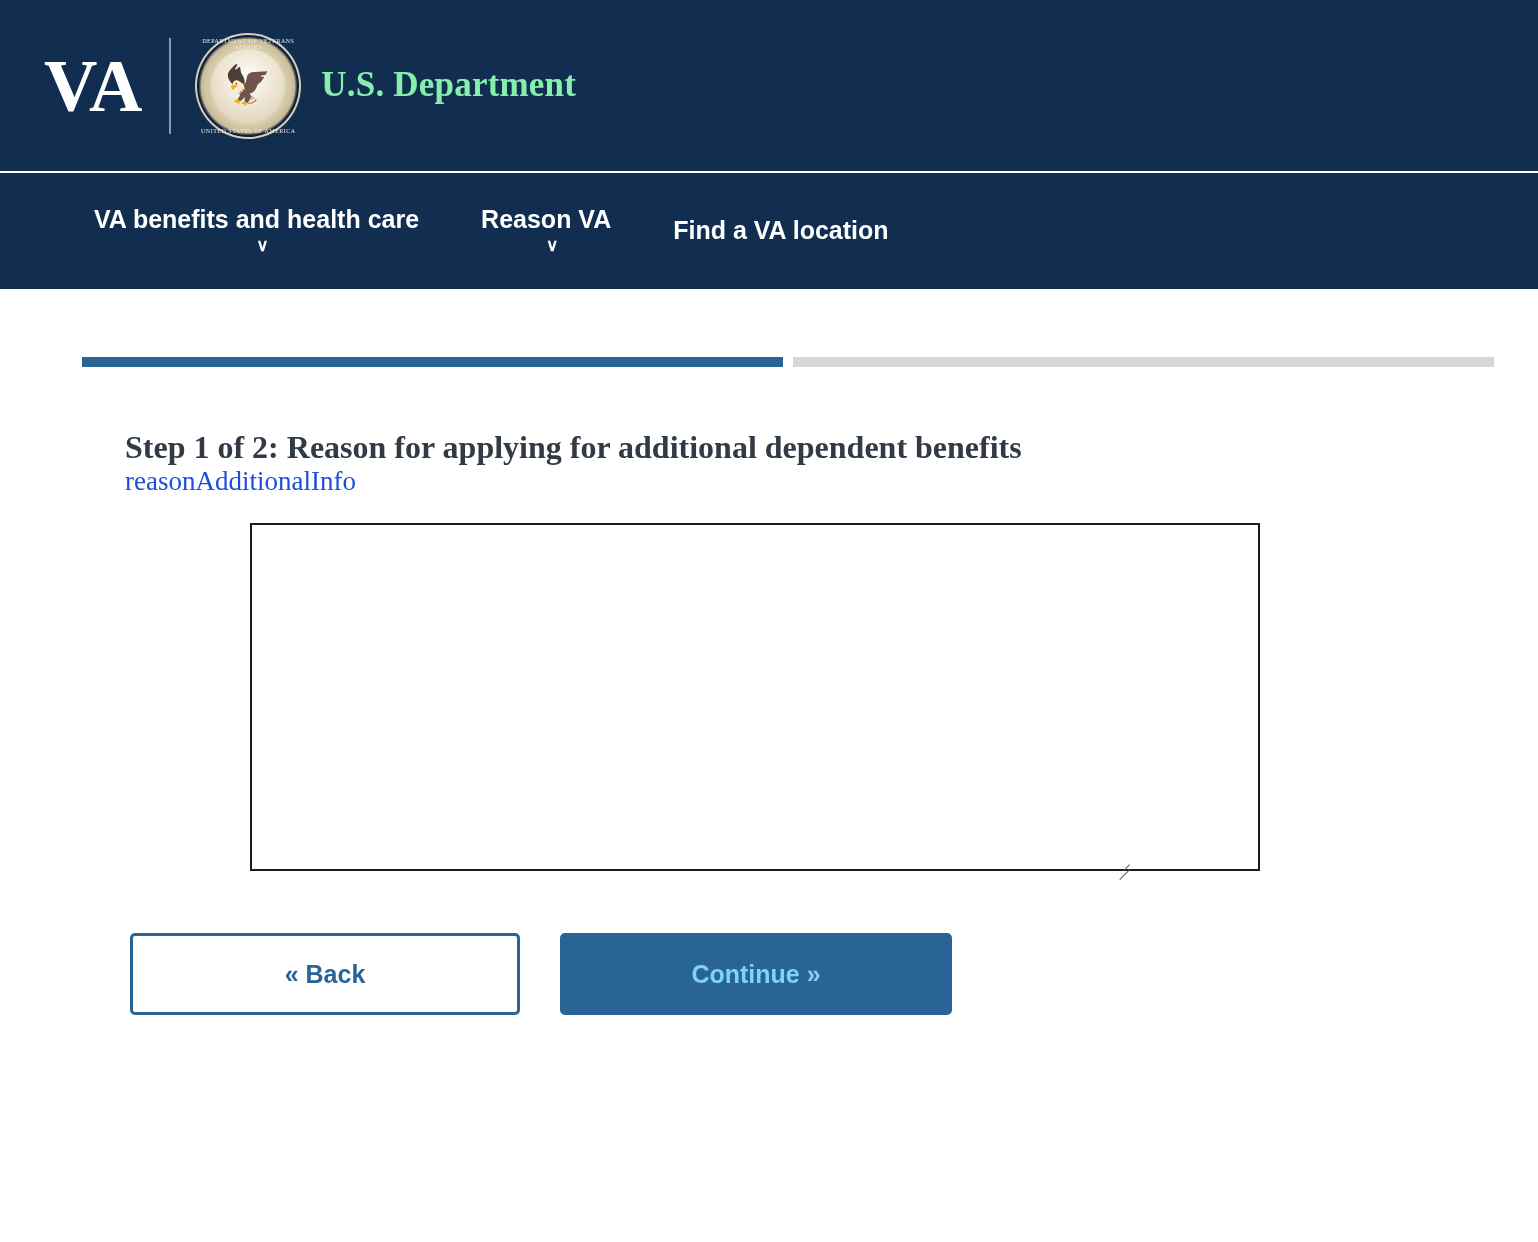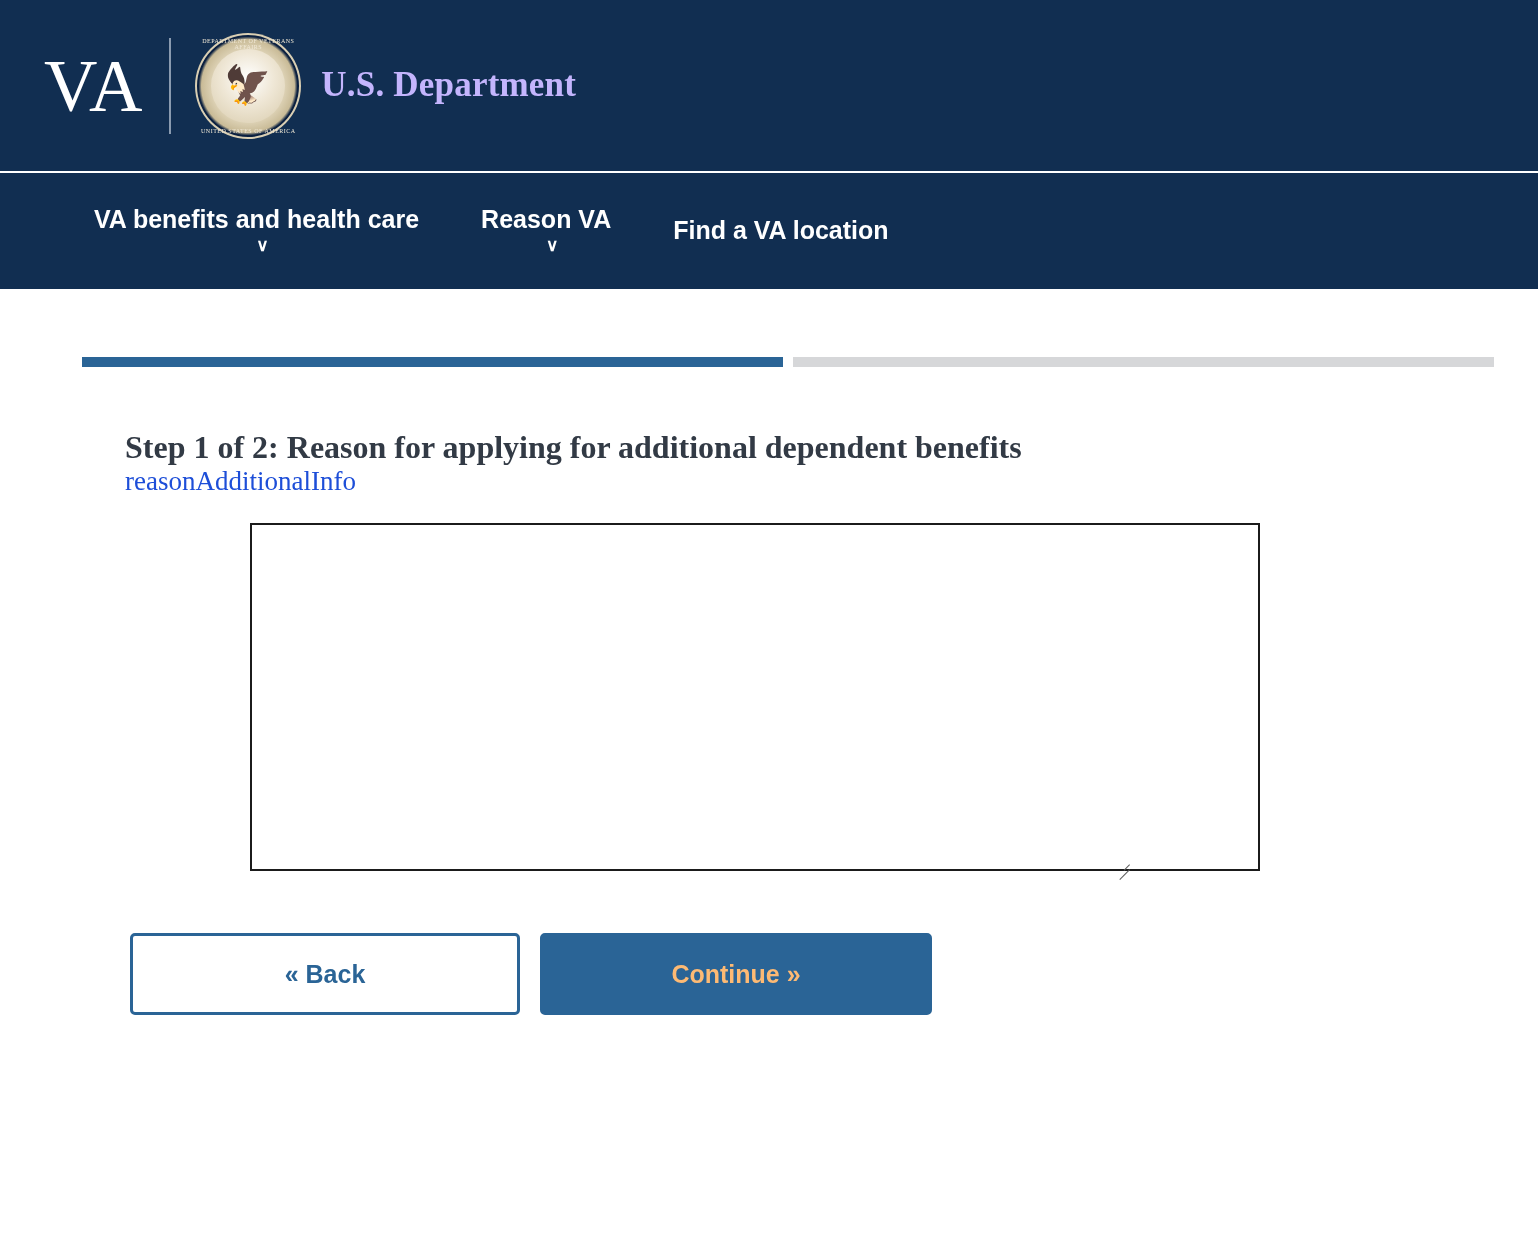--- a/index.html
+++ b/index.html
@@ -31,21 +31,21 @@
     box-sizing: border-box;
     border-bottom: 2px solid #ffffff;
   }
   .logo-row {
     display: flex;
     align-items: center;
   }
   .va-initials {
     color: #ffffff;
     font-family: "Liberation Serif", serif;
-    font-weight: normal;
+    font-weight: bold;
     font-size: 74px;
     letter-spacing: 1px;
     line-height: 1;
     padding-right: 26px;
   }
   .logo-divider {
     width: 2px;
     height: 96px;
     background: #8a9bb0;
     margin-right: 24px;
@@ -84,21 +84,21 @@
     width: 106px;
     text-align: center;
     color: #f0e8d6;
     font-size: 6px;
     letter-spacing: 0.5px;
     font-family: "Liberation Serif", serif;
   }
   .seal .seal-top-text { top: 5px; }
   .seal .seal-bottom-text { bottom: 5px; }
   .dept-name {
-    color: #c4b5fd;
+    color: #86efac;
     font-family: "Liberation Serif", serif;
     font-size: 35px;
     font-weight: bold;
     line-height: 1.22;
     letter-spacing: 0.2px;
   }
 
   .va-nav {
     height: 114px;
     display: flex;
@@ -229,27 +229,27 @@
     justify-content: center;
     box-sizing: border-box;
     font-family: "Liberation Sans", sans-serif;
   }
   .btn-back {
     width: 390px;
     height: 82px;
     background: #ffffff;
     color: #2a6496;
     border: 3px solid #2a6496;
-    margin-right: 20px;
+    margin-right: 40px;
   }
   .btn-continue {
     width: 392px;
     height: 82px;
     background: #2a6496;
-    color: #fdba74;
+    color: #7dd3fc;
     border: 3px solid #2a6496;
   }
 </style>
 </head>
 <body>
 
 <header class="va-header">
 
   <div class="va-header-top">
     <div class="logo-row">

